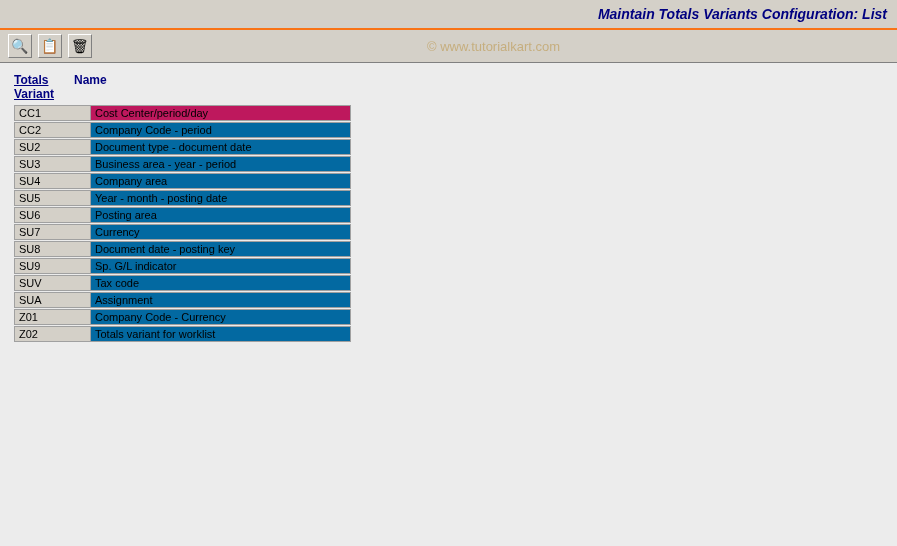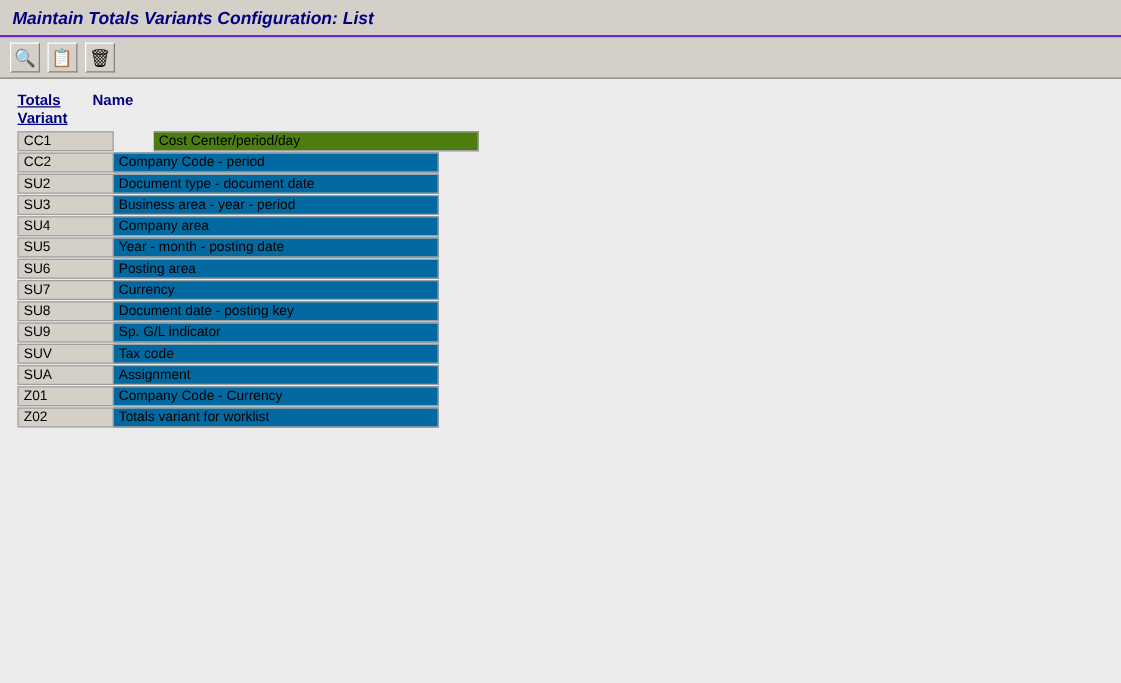--- a/index.html
+++ b/index.html
@@ -8,22 +8,23 @@
       box-sizing: border-box;
     }
     body {
       background-color: #ececec;
       font-family: Arial, Helvetica, sans-serif;
       font-size: 12px;
       color: #000;
     }
     .title-bar {
       background-color: #d4d0c8;
-      border-bottom: 2px solid #6d28d9;
+      border-bottom: 2px solid #f97316;
       padding: 6px 10px;
+      text-align: right;
     }
     .title-bar h1 {
       font-size: 14px;
       font-weight: bold;
       font-style: italic;
       color: #000080;
     }
     .toolbar {
       background-color: #d4d0c8;
       border-bottom: 1px solid #808080;
@@ -89,35 +90,35 @@
       flex: 1;
       max-width: 260px;
       background-color: #0369a1;
       border: 1px solid #a0a0a0;
       border-left: none;
       padding: 1px 4px;
       font-size: 11px;
       color: #000;
     }
     .cell-name.selected {
-      background-color: #4d7c0f;
-      margin-left: 32px;
+      background-color: #be185d;
     }
   </style>
 </head>
 <body>
 
 <div class="title-bar">
   <h1>Maintain Totals Variants Configuration: List</h1>
 </div>
 
 <div class="toolbar">
   <button class="toolbar-btn" title="Search">🔍</button>
   <button class="toolbar-btn" title="Copy">📋</button>
   <button class="toolbar-btn" title="Delete">🗑</button>
+  <span class="watermark">© www.tutorialkart.com</span>
 </div>
 
 <div class="main-content">
   <div class="table-header-row">
     <div class="col-code">Totals Variant</div>
     <div class="col-name">Name</div>
   </div>
   <div id="data-list">
 
   <div class="data-row">

